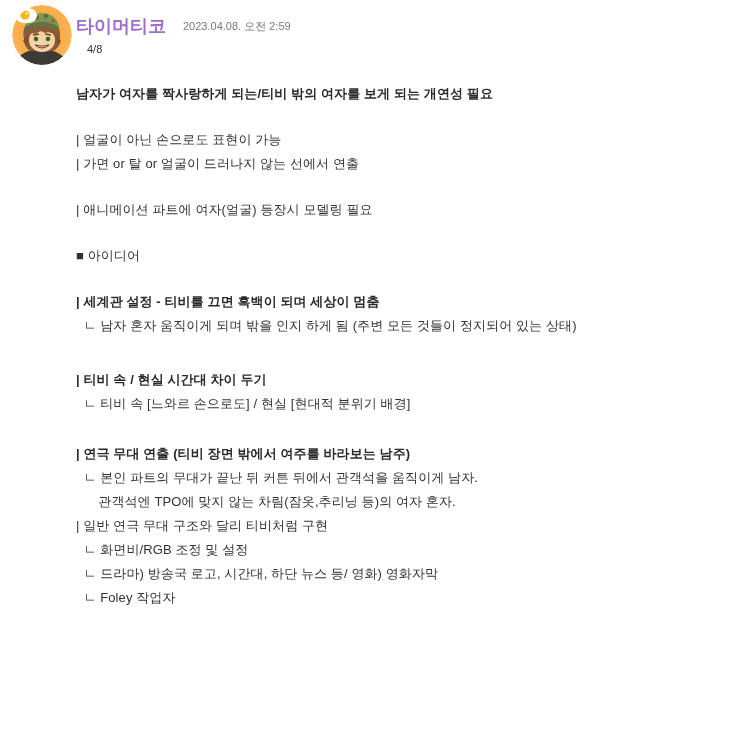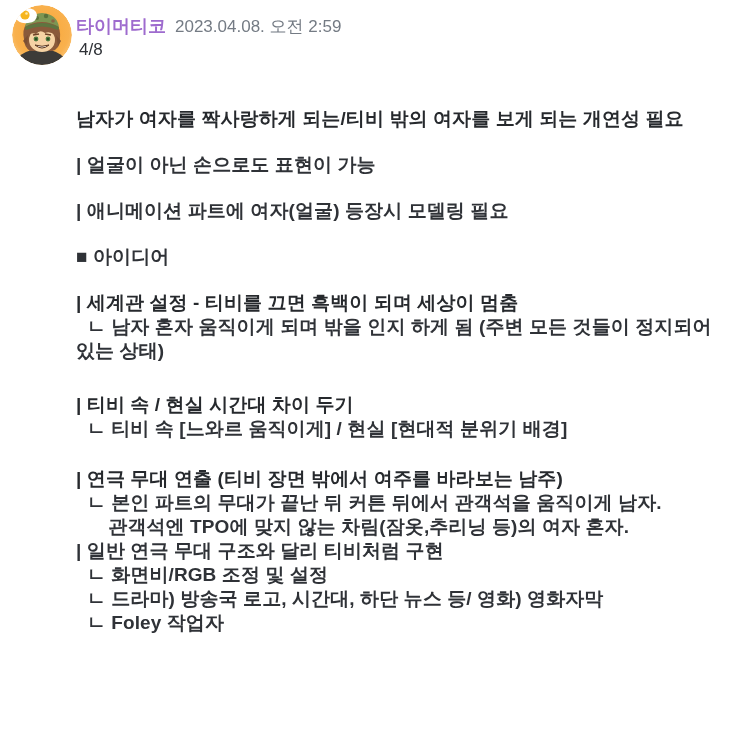--- a/index.html
+++ b/index.html
@@ -34,52 +34,51 @@
     align-items: center;
     white-space: nowrap;
   }
   .username {
     font-size: 18px;
     font-weight: 700;
     color: var(--username-color, #9e6bce);
     cursor: pointer;
   }
   .timestamp {
-    font-size: 17px;
+    font-size: 11px;
     color: var(--timestamp-color, #747b84);
-    margin-left: 9px;
+    margin-left: 17px;
   }
   .page-indicator {
     position: absolute;
-    left: 79px;
+    left: 87px;
     top: 39px;
-    font-size: 17px;
+    font-size: 11px;
     line-height: 21px;
     color: var(--text-color, #2f3237);
   }
   .content {
     position: absolute;
     left: 76px;
-    top: 107px;
+    top: 82px;
     width: 650px;
-    font-size: 19px;
+    font-size: 13px;
     line-height: 24px;
     letter-spacing: 0.1px;
     color: var(--text-color, #2f3237);
   }
   .para { margin: 0 0 22px 0; }
   .para:last-child { margin-bottom: 4px; }
   .para-bullet { margin-top: 4px; margin-bottom: 46px; }
   .content .para:nth-child(5) { margin-bottom: 30px; }
   .content .para:nth-child(6),
   .content .para:nth-child(7) { margin-bottom: 26px; }
   .msg-line {
     white-space: pre-wrap;
     min-height: 24px;
-    font-weight: bold;
   }
   .msg-line.bold { font-weight: 700; color: #26292d; }
   .line-bullet {
     position: relative;
     padding-left: 17px;
   }
   .line-bullet::before {
     content: "";
     position: absolute;
     left: -7px;
@@ -146,34 +145,35 @@
 </div>
 
 <div class="page-indicator">4/8</div>
 
 <div class="content" id="message-content">
     <div class="para">
       <div class="msg-line bold">남자가 여자를 짝사랑하게 되는/티비 밖의 여자를 보게 되는 개연성 필요</div>
     </div>
     <div class="para">
       <div class="msg-line">| 얼굴이 아닌 손으로도 표현이 가능</div>
+      <div class="msg-line">| 가면 or 탈 or 얼굴이 드러나지 않는 선에서 연출</div>
     </div>
     <div class="para">
       <div class="msg-line">| 애니메이션 파트에 여자(얼굴) 등장시 모델링 필요</div>
     </div>
     <div class="para">
       <div class="msg-line">■ 아이디어</div>
     </div>
     <div class="para">
       <div class="msg-line bold">| 세계관 설정 - 티비를 끄면 흑백이 되며 세상이 멈춤</div>
       <div class="msg-line">  ㄴ 남자 혼자 움직이게 되며 밖을 인지 하게 됨 (주변 모든 것들이 정지되어 있는 상태)</div>
     </div>
     <div class="para">
       <div class="msg-line bold">| 티비 속 / 현실 시간대 차이 두기</div>
-      <div class="msg-line">  ㄴ 티비 속 [느와르 움직이게] / 현실 [현대적 분위기 배경]</div>
+      <div class="msg-line">  ㄴ 티비 속 [느와르 손으로도] / 현실 [현대적 분위기 배경]</div>
     </div>
     <div class="para">
       <div class="msg-line bold">| 연극 무대 연출 (티비 장면 밖에서 여주를 바라보는 남주)</div>
       <div class="msg-line">  ㄴ 본인 파트의 무대가 끝난 뒤 커튼 뒤에서 관객석을 움직이게 남자.</div>
       <div class="msg-line">      관객석엔 TPO에 맞지 않는 차림(잠옷,추리닝 등)의 여자 혼자.</div>
       <div class="msg-line">| 일반 연극 무대 구조와 달리 티비처럼 구현</div>
       <div class="msg-line">  ㄴ 화면비/RGB 조정 및 설정</div>
       <div class="msg-line">  ㄴ 드라마) 방송국 로고, 시간대, 하단 뉴스 등/ 영화) 영화자막</div>
       <div class="msg-line">  ㄴ Foley 작업자</div>
     </div>

